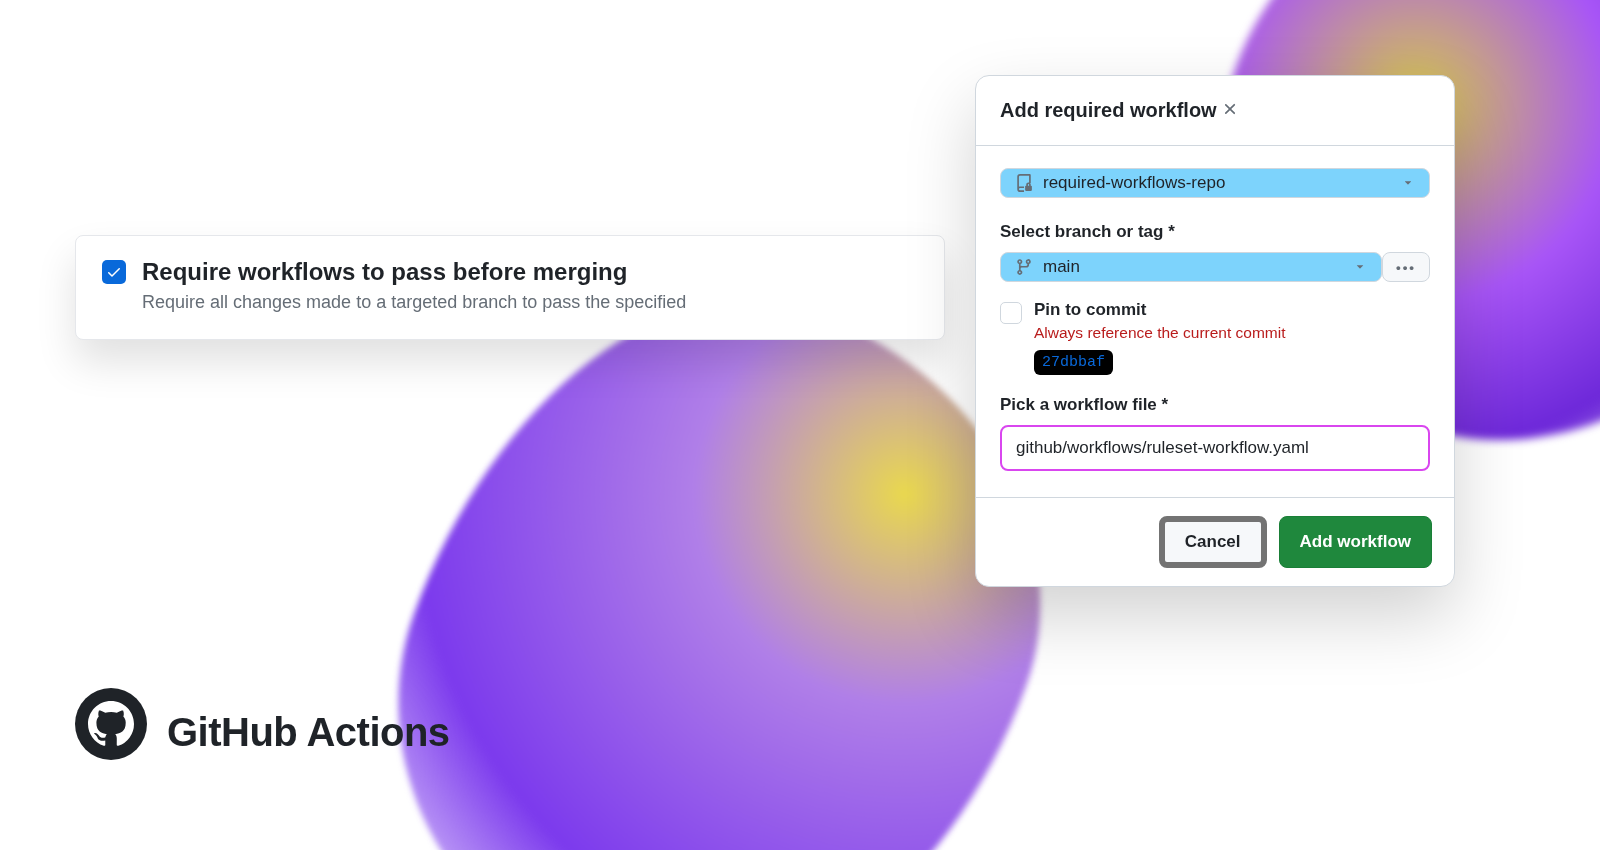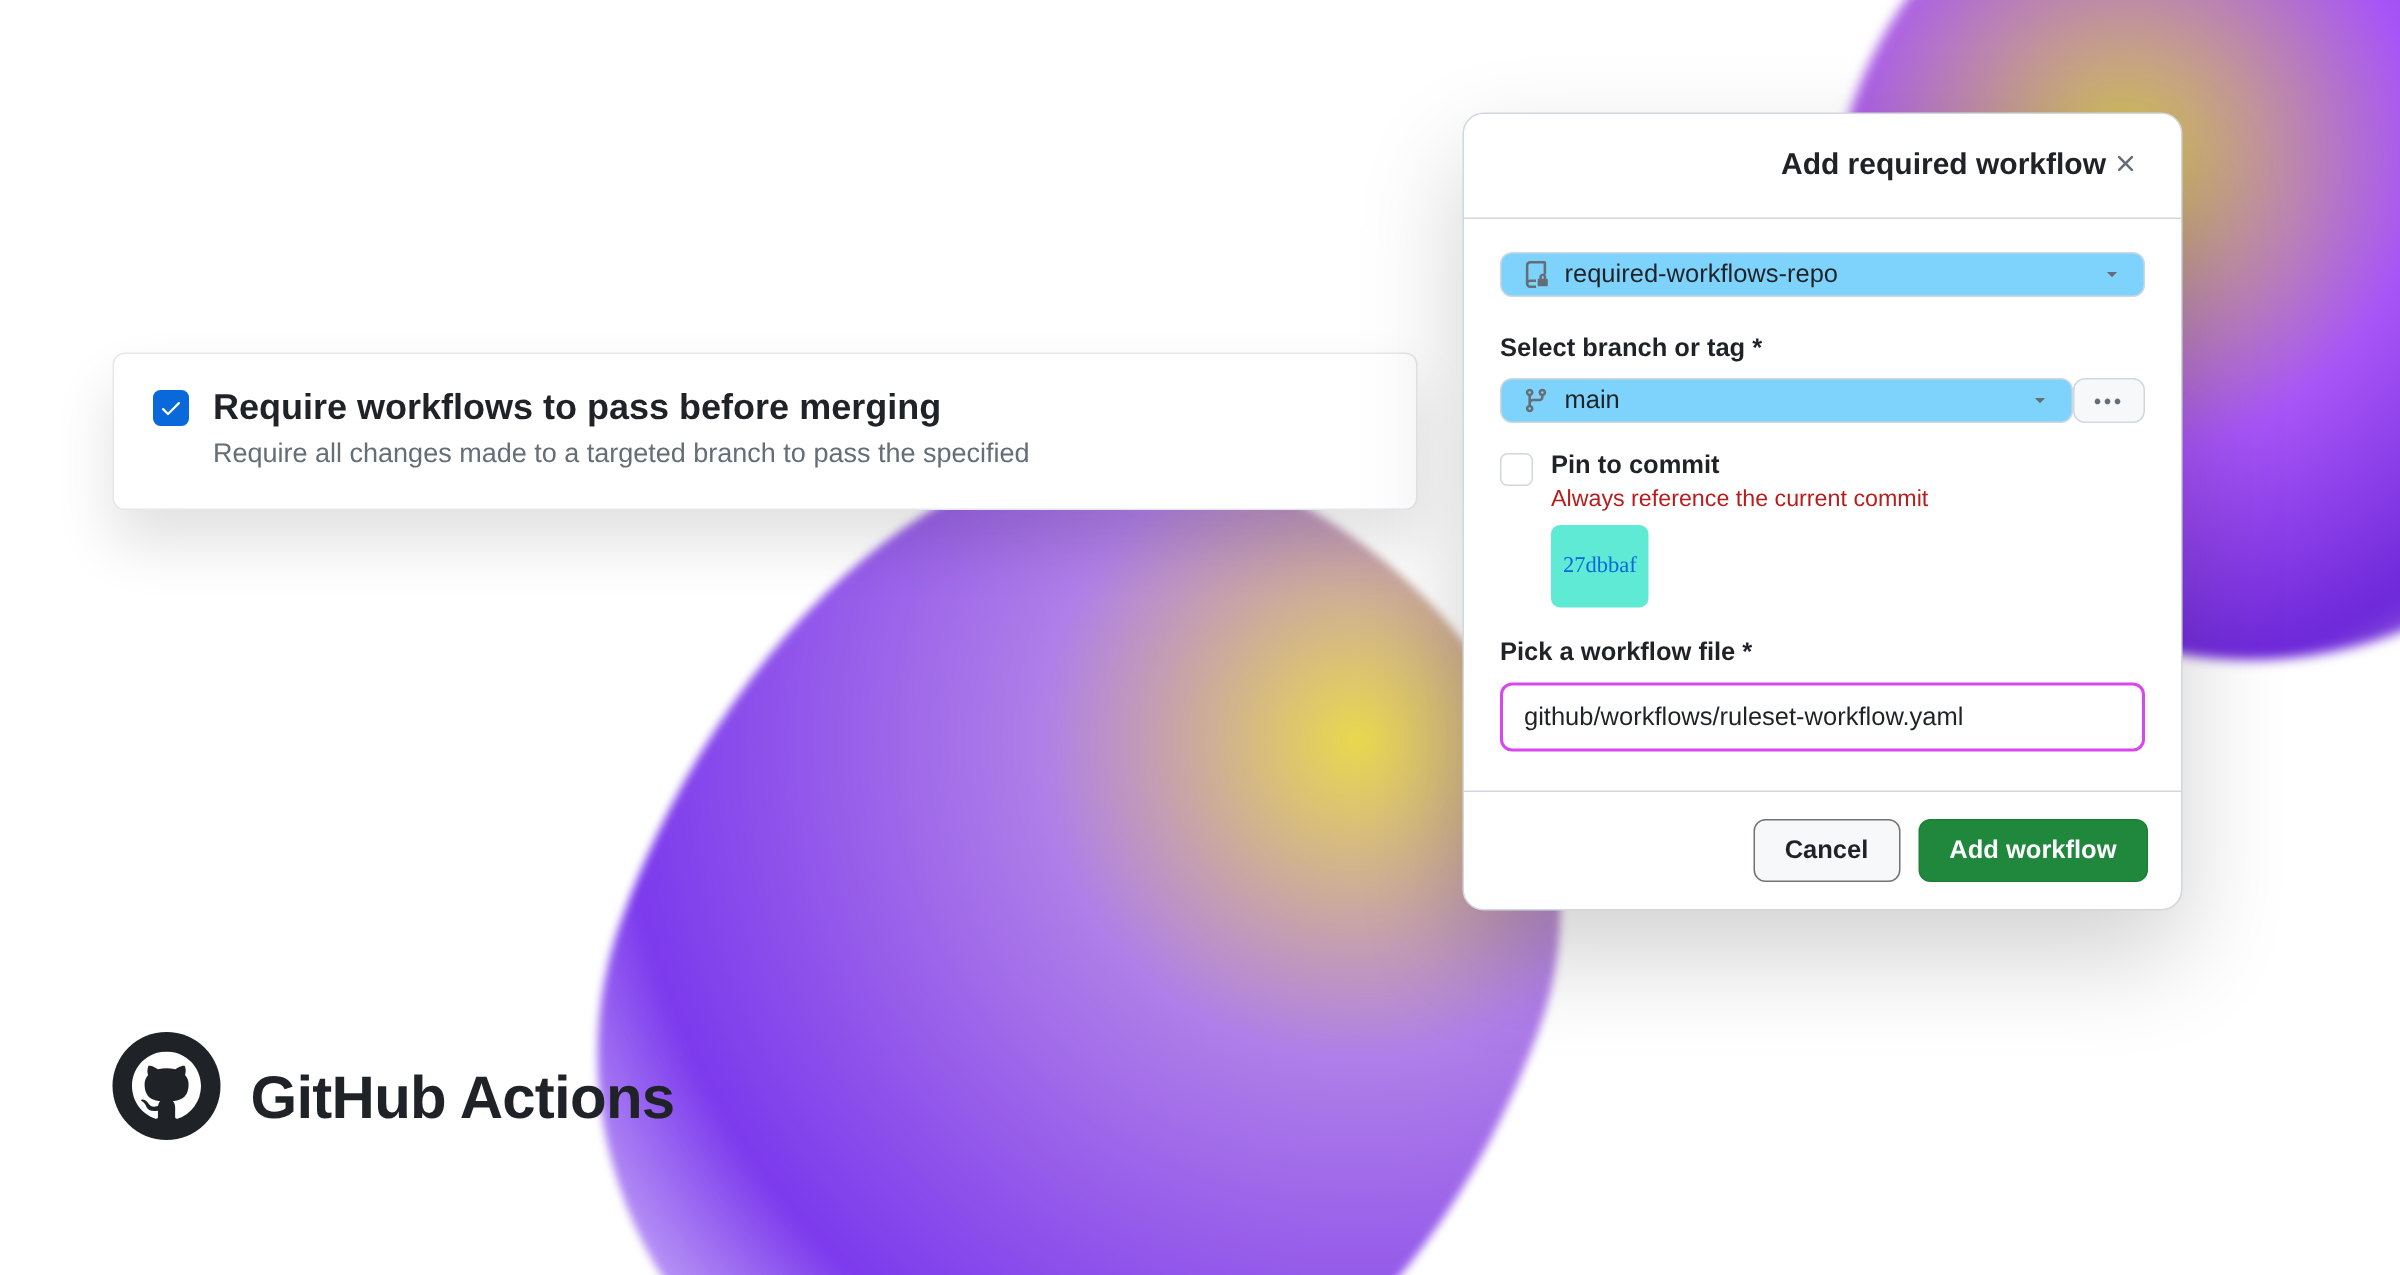--- a/index.html
+++ b/index.html
@@ -65,21 +65,21 @@
       top: 75px; right: 145px;
       width: 480px;
       background: #fff;
       border: 1px solid #d0d7de;
       border-radius: 14px;
       box-shadow: 0 30px 70px rgba(0,0,0,.18);
       z-index: 3;
       overflow: hidden;
     }
     .modal-header {
-      display: flex; align-items: center; justify-content: flex-end;
+      display: flex; align-items: center; justify-content: flex-start;
       padding: 20px 24px;
       border-bottom: 1px solid #d0d7de;
     }
     .modal-title { font-size: 20px; font-weight: 700; color: #1f2328; }
     .close-btn { background: none; border: none; cursor: pointer; color: #656d76; padding: 4px; }
     .close-btn svg { width: 18px; height: 18px; }
     .modal-body { padding: 22px 24px 0 24px; }
     .field-label { font-size: 17px; font-weight: 700; color: #1f2328; margin-bottom: 10px; display: block; }
     .select-ctl {
       width: 100%;
@@ -114,25 +114,25 @@
       border-radius: 5px;
       flex-shrink: 0;
       margin-top: 2px;
       cursor: pointer;
       background:#fff;
     }
     .pin-title { font-size: 17px; font-weight: 700; color: #1f2328; }
     .pin-desc { font-size: 15.5px; color: #b91c1c; margin-top: 4px; }
     .commit-chip {
       display: inline-block;
-      background: #5eead4;
+      background: #000000;
       color: #0969da;
-      font-family: Liberation Serif, serif;
+      font-family: Liberation Mono, monospace;
       font-size: 15px;
-      padding: 19px 8px;
+      padding: 4px 8px;
       border-radius: 6px;
       margin-top: 8px;
     }
     .text-input {
       width: 100%;
       border: 2px solid #d946ef;
       border-radius: 8px;
       padding: 11px 14px;
       font-size: 17px;
       color: #1f2328;
@@ -145,21 +145,21 @@
       margin-top: 26px;
     }
     .btn {
       font-size: 17px; font-weight: 600;
       padding: 10px 20px;
       border-radius: 8px;
       cursor: pointer;
     }
     .btn-secondary {
       background: #f6f8fa;
-      border: 1px solid #737373;
+      border: 6px solid #737373;
       color: #1f2328;
     }
     .btn-primary {
       background: #1f883d;
       border: 1px solid #1a7f37;
       color: #fff;
     }
 
     
     .brand {

